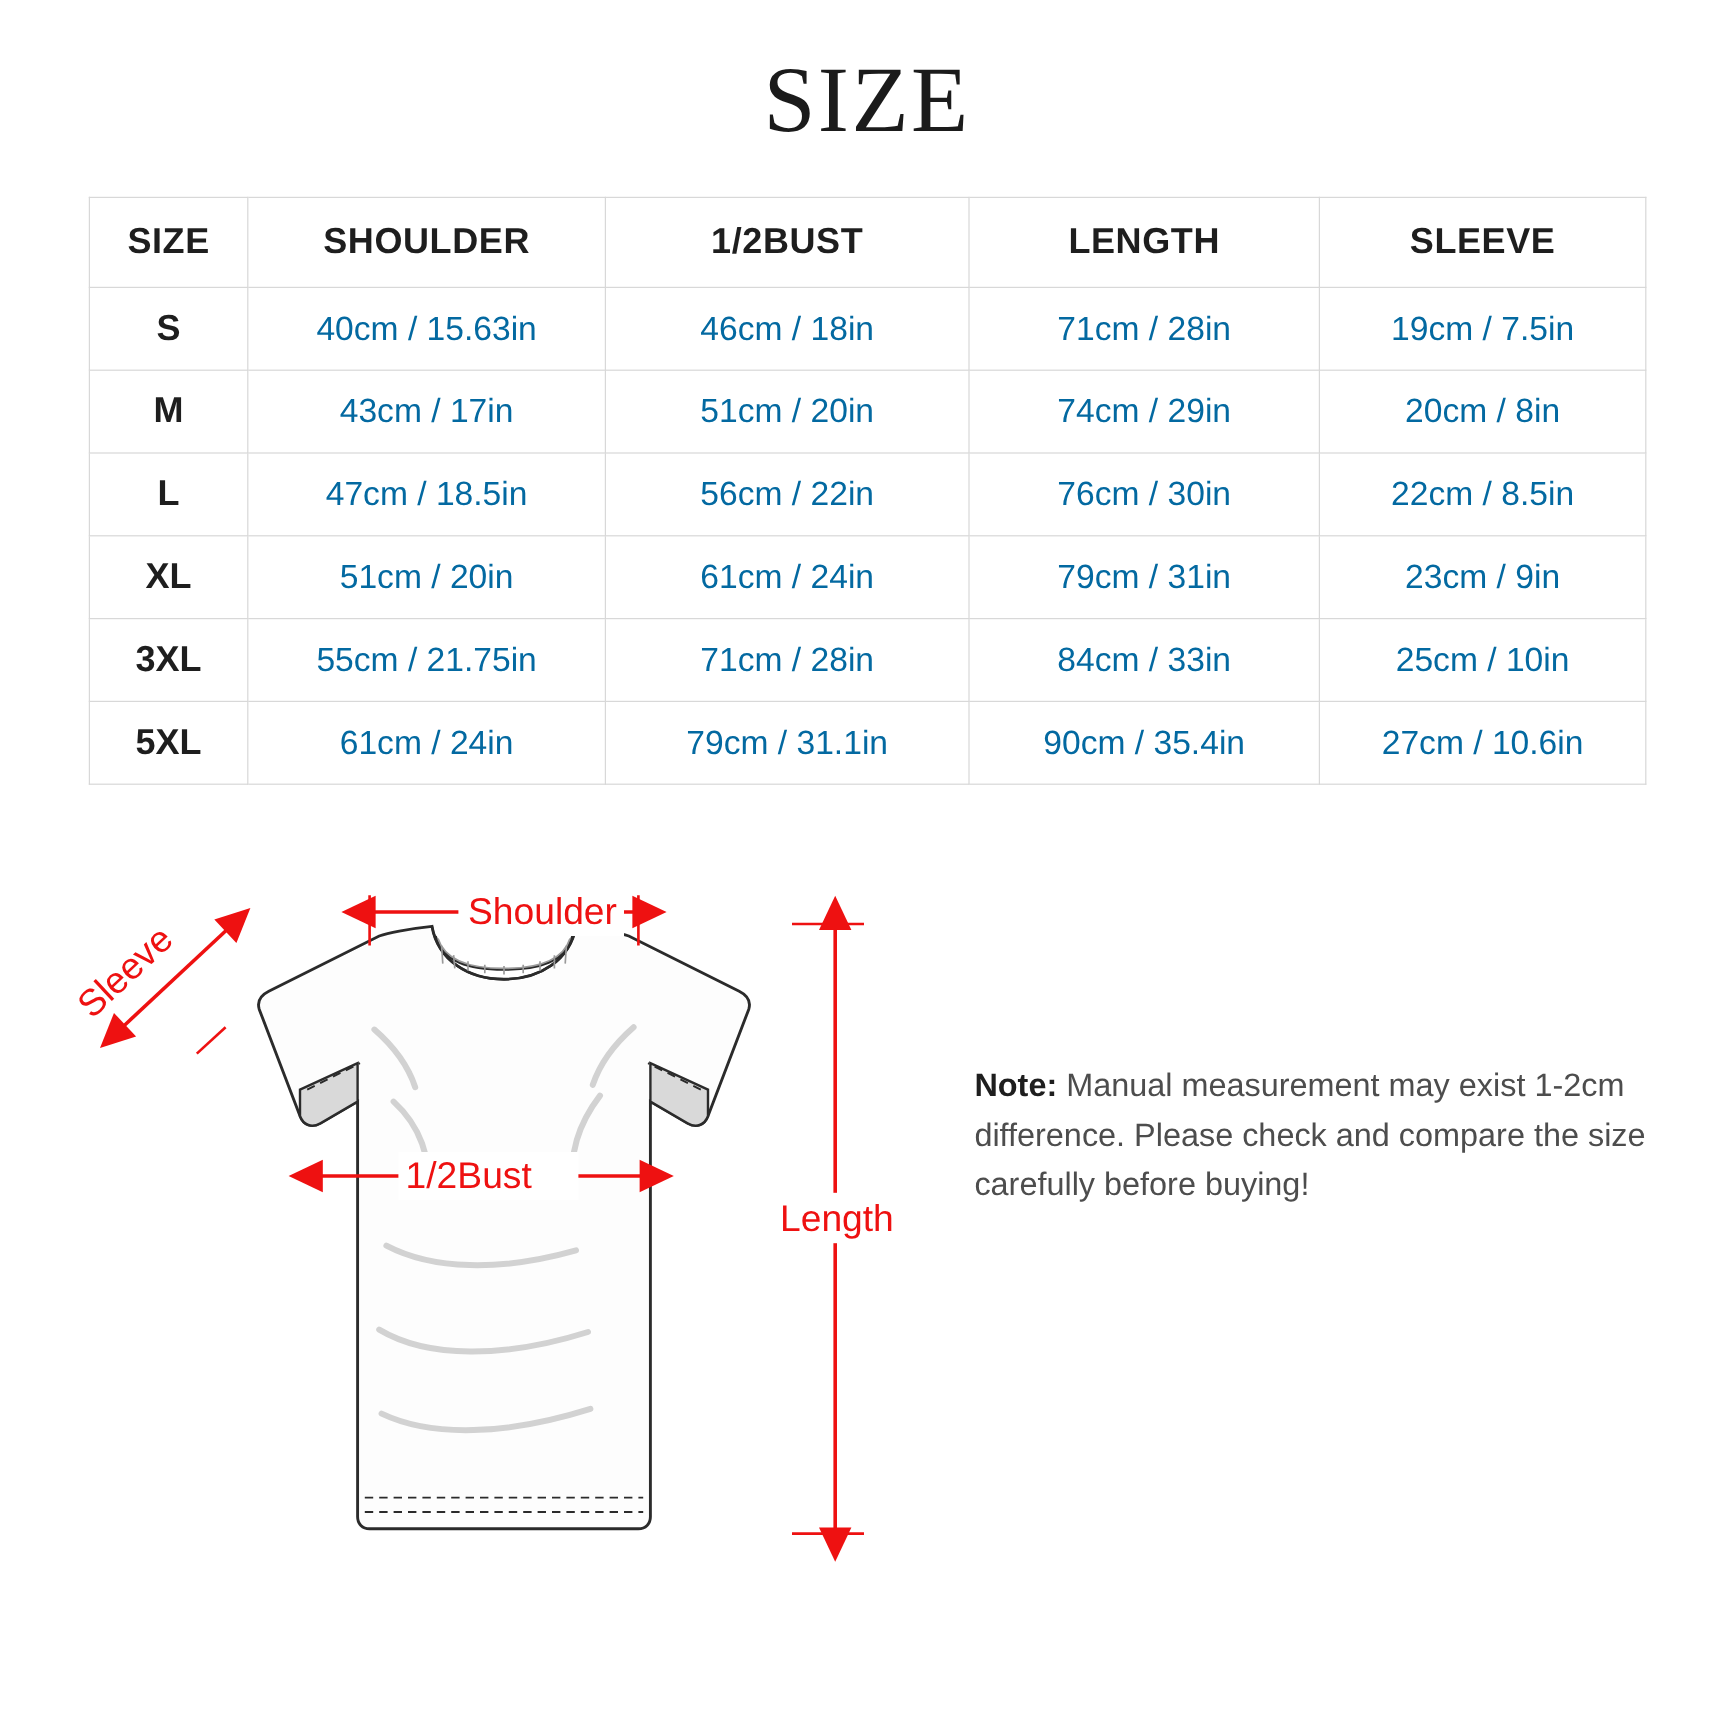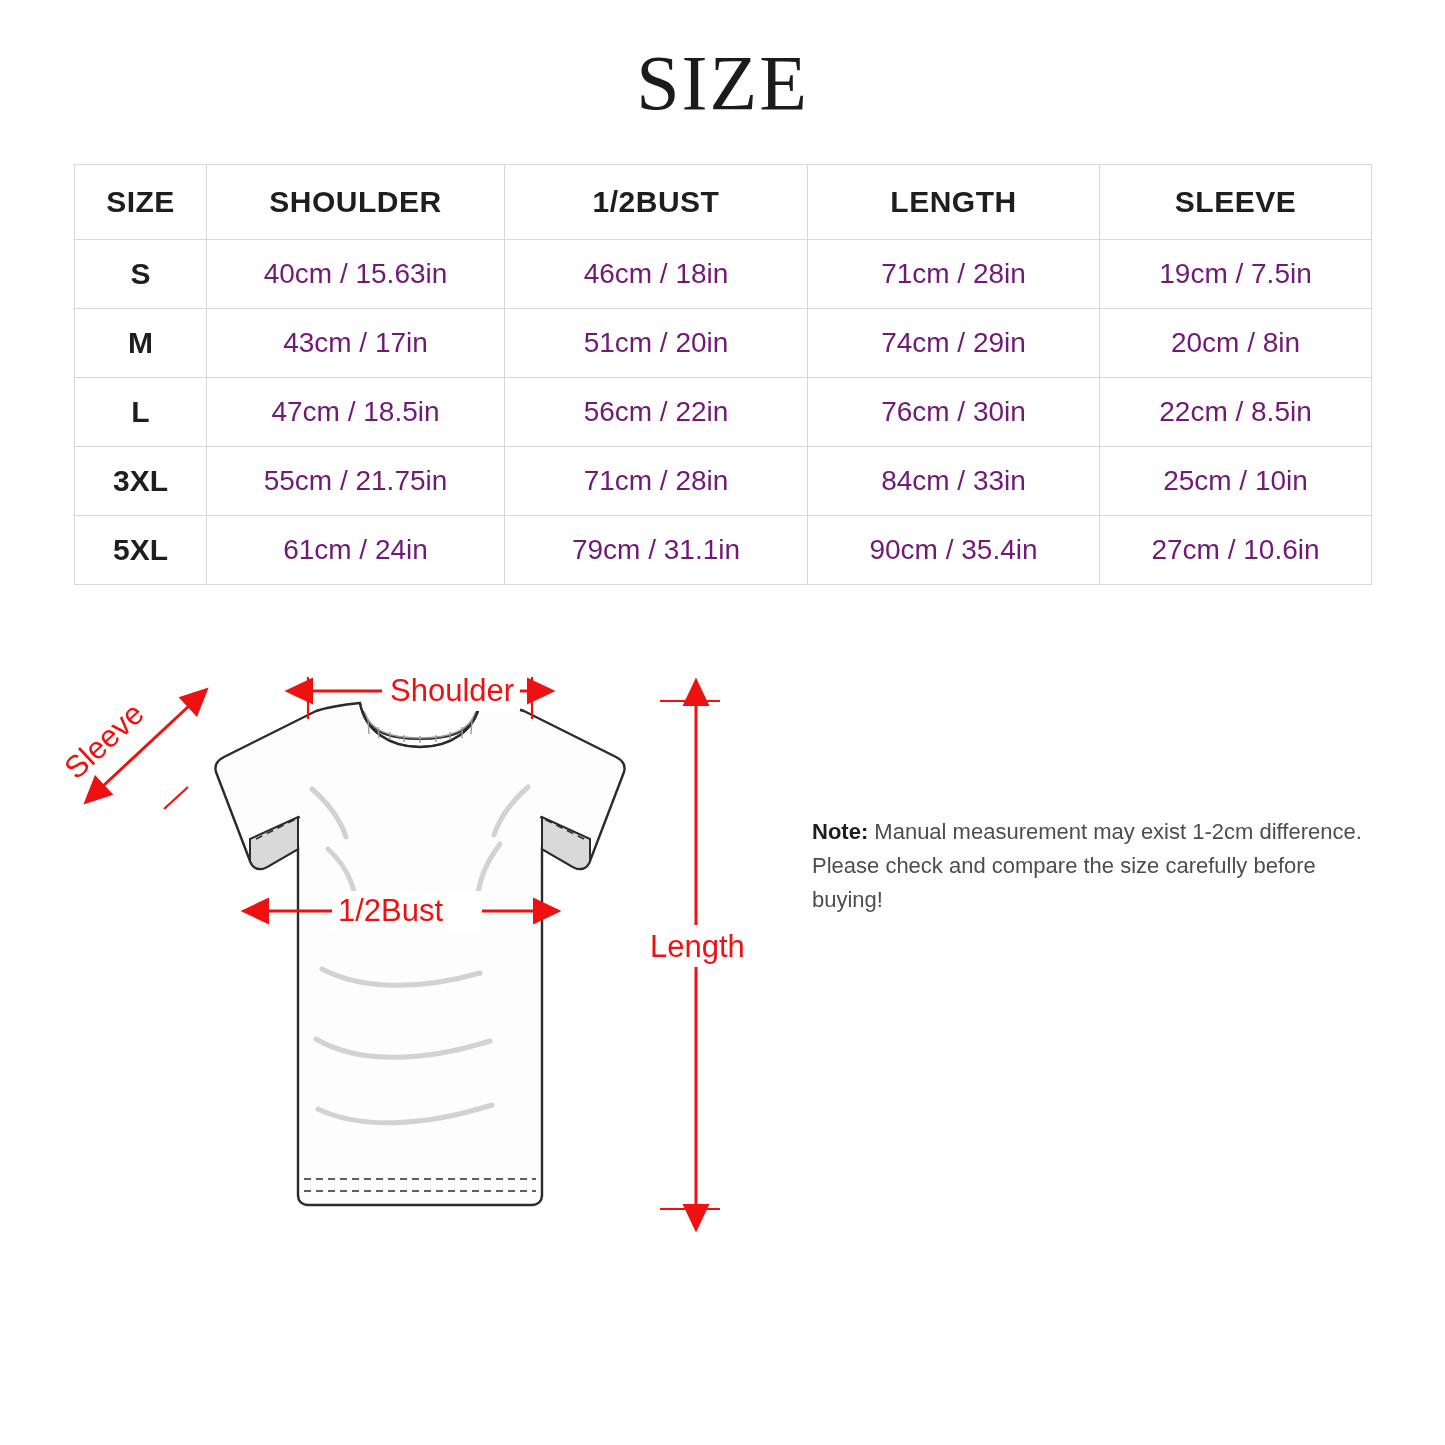--- a/index.html
+++ b/index.html
@@ -46,21 +46,21 @@
   table.size-table th {
     font-size: 30px;
     font-weight: bold;
     color: #1e1e1e;
     height: 72px;
     letter-spacing: 0.5px;
   }
   table.size-table td {
     height: 66px;
     font-size: 28px;
-    color: #701a75;
+    color: #0369a1;
   }
   table.size-table td.size-col {
     font-weight: bold;
     color: #1e1e1e;
     font-size: 30px;
   }
   col.c-size    { width: 132px; }
   col.c-shoulder{ width: 298px; }
   col.c-bust    { width: 303px; }
   col.c-length  { width: 292px; }
@@ -77,21 +77,21 @@
     left: 60px;
     top: 10px;
     width: 720px;
     height: 630px;
   }
   .note {
     position: absolute;
     left: 812px;
     top: 186px;
     width: 560px;
-    font-size: 22px;
+    font-size: 27px;
     line-height: 1.55;
     color: #4d4d4d;
   }
   .note b {
     color: #1e1e1e;
   }
 
   svg { display: block; }
   .lbl {
     font-family: "Liberation Sans", sans-serif;
@@ -136,20 +136,27 @@
         <td>51cm / 20in</td>
         <td>74cm / 29in</td>
         <td>20cm / 8in</td>
       </tr>
       <tr>
         <td class="size-col">L</td>
         <td>47cm / 18.5in</td>
         <td>56cm / 22in</td>
         <td>76cm / 30in</td>
         <td>22cm / 8.5in</td>
+      </tr>
+      <tr>
+        <td class="size-col">XL</td>
+        <td>51cm / 20in</td>
+        <td>61cm / 24in</td>
+        <td>79cm / 31in</td>
+        <td>23cm / 9in</td>
       </tr>
       <tr>
         <td class="size-col">3XL</td>
         <td>55cm / 21.75in</td>
         <td>71cm / 28in</td>
         <td>84cm / 33in</td>
         <td>25cm / 10in</td>
       </tr>
       <tr>
         <td class="size-col">5XL</td>

